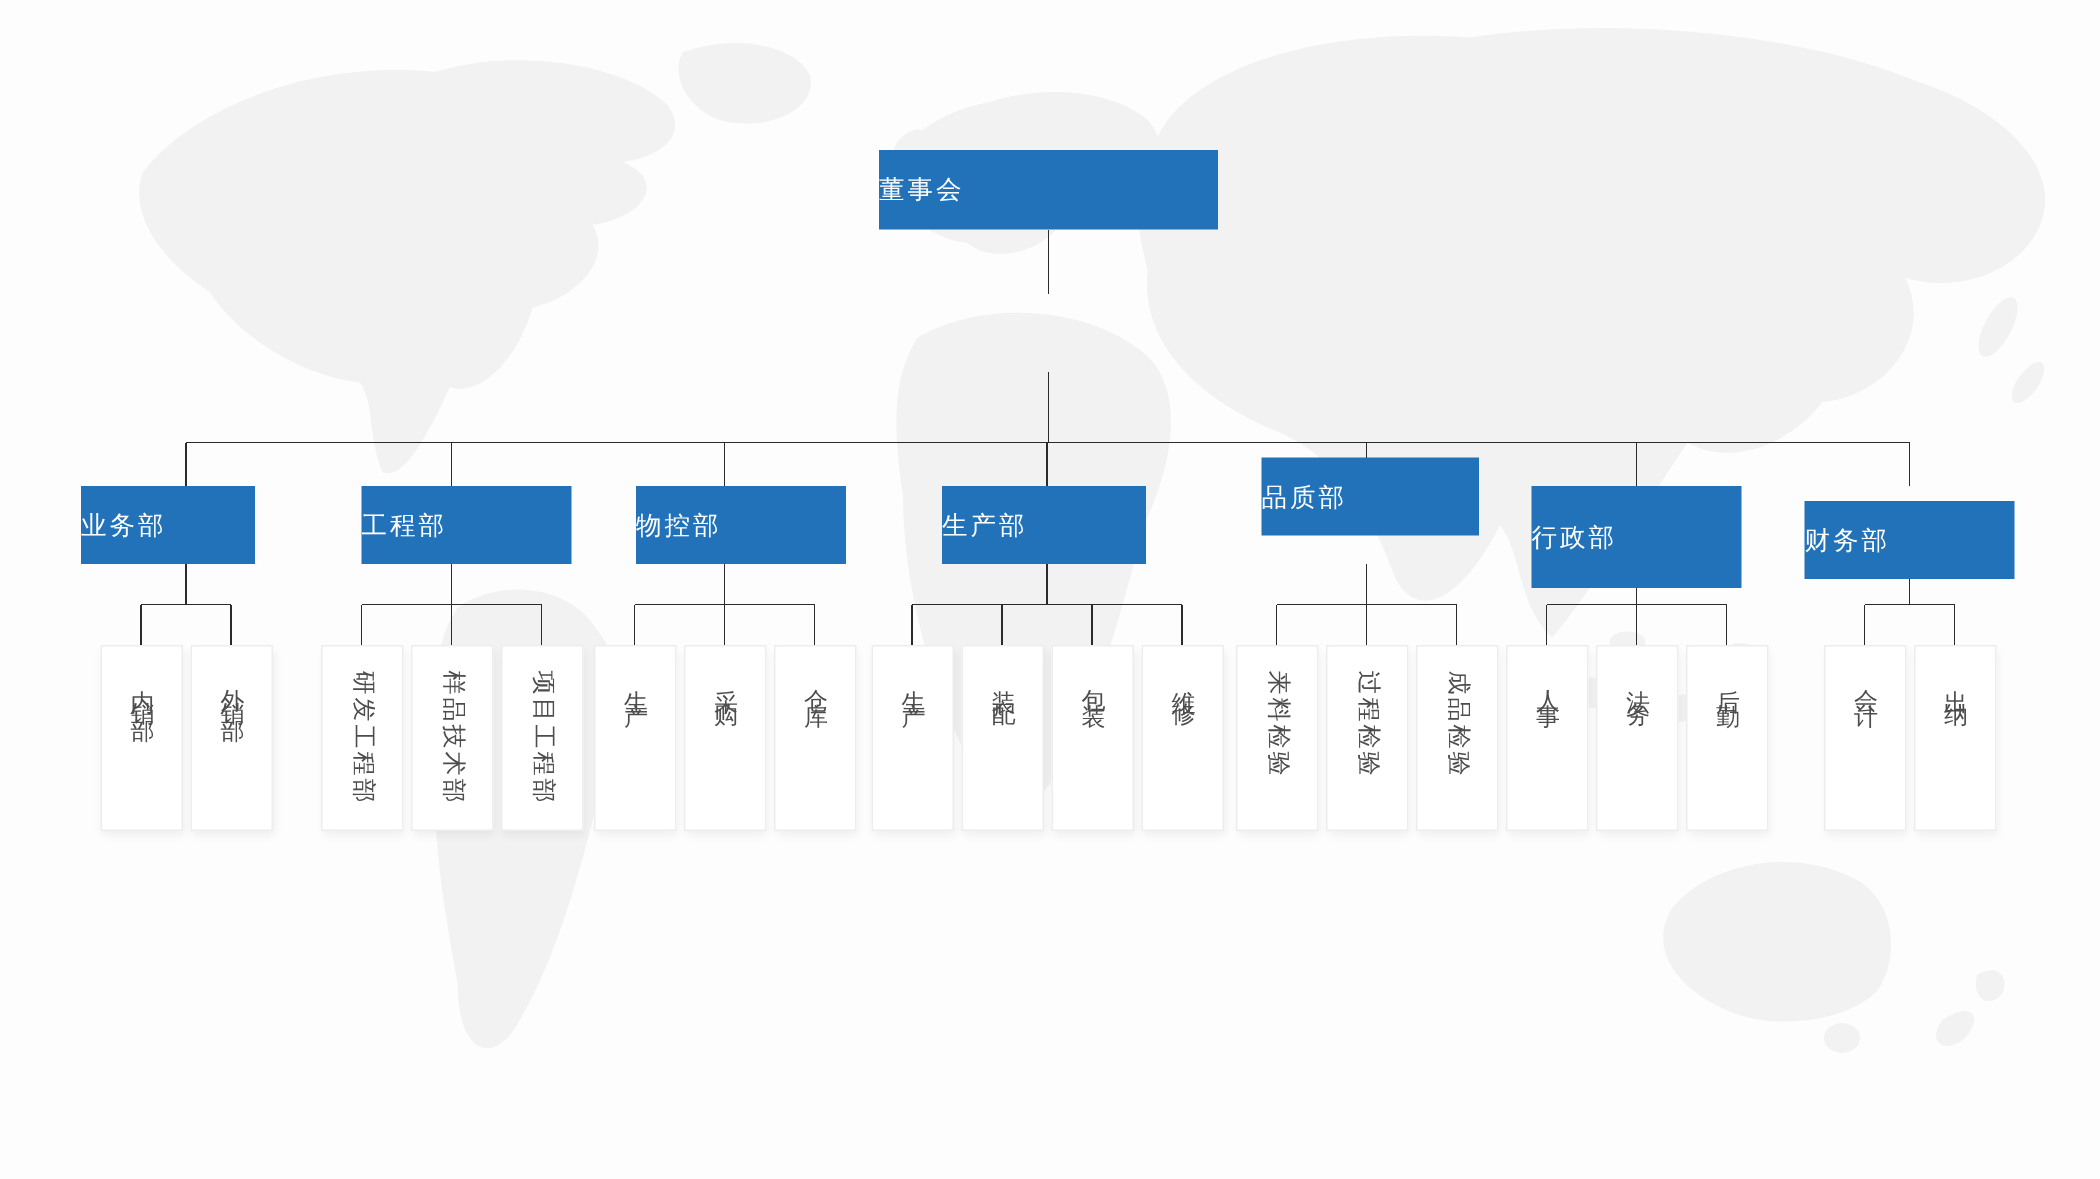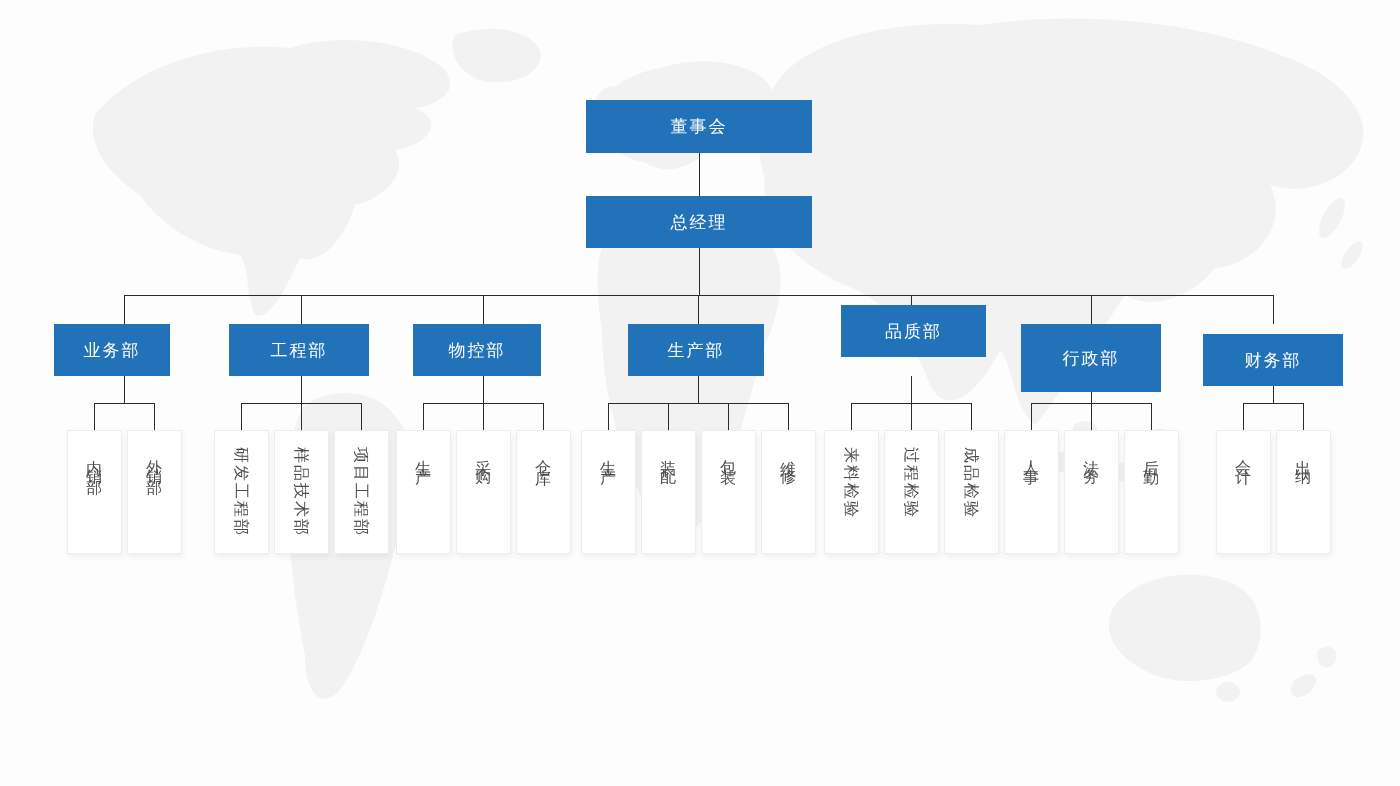--- a/index.html
+++ b/index.html
@@ -16,21 +16,21 @@
   .stage{
     position:relative;width:1400px;height:786px;overflow:hidden;
     background:var(--page-bg);
   }
   .map-svg{position:absolute;left:0;top:0;width:1400px;height:786px;}
   .map-svg .land{fill:var(--map);}
   .lines-svg{position:absolute;left:0;top:0;width:1400px;height:786px;pointer-events:none;}
   .lines-svg line{stroke:var(--line);stroke-width:1;shape-rendering:crispEdges;}
   .node{
     position:absolute;box-sizing:border-box;
-    display:flex;align-items:center;justify-content:center;
+    display:flex;align-items:center;justify-content:flex-start;
   }
   .node.blue{
     background:var(--blue);color:var(--box-text);
     font-size:17px;letter-spacing:2px;
   }
   .node.leaf{
     background:var(--leaf-bg);
     border:1px solid #ededed;
     box-shadow:1px 3px 6px rgba(0,0,0,0.06);
     align-items:flex-start;justify-content:center;
@@ -140,47 +140,44 @@
       <line x1="1273" y1="376" x2="1273" y2="403"></line>
       <line x1="1243" y1="403" x2="1303" y2="403"></line>
       <line x1="1243" y1="403" x2="1243" y2="430"></line>
       <line x1="1303" y1="403" x2="1303" y2="430"></line>
     </svg>
 
   <div class="node blue" id="node-root" style="left: 586px; top: 100px; width: 226px; height: 53px;">
     <span>董事会</span>
   </div>
 
-  <div class="node blue" id="node-manager" style="left: 586px; top: 196px; width: 226px; height: 52px;">
-    <span>总经理</span>
-  </div>
 
   <div id="generated">
       <div class="node blue" style="left: 54px; top: 324px; width: 116px; height: 52px;">
         <span>业务部</span>
       </div>
       <div class="node leaf" style="left: 66.5px; top: 430px; width: 55px; height: 124px;">
         <span class="vtext upright">内销部</span>
       </div>
       <div class="node leaf" style="left: 126.5px; top: 430px; width: 55px; height: 124px;">
         <span class="vtext upright">外销部</span>
       </div>
-      <div class="node blue" style="left: 229px; top: 324px; width: 140px; height: 52px;">
+      <div class="node blue" style="left: 241px; top: 324px; width: 140px; height: 52px;">
         <span>工程部</span>
       </div>
       <div class="node leaf" style="left: 213.5px; top: 430px; width: 55px; height: 124px;">
         <span class="vtext sideways">研发工程部</span>
       </div>
       <div class="node leaf" style="left: 273.5px; top: 430px; width: 55px; height: 124px;">
         <span class="vtext sideways">样品技术部</span>
       </div>
       <div class="node leaf" style="left: 333.5px; top: 430px; width: 55px; height: 124px;">
         <span class="vtext sideways">项目工程部</span>
       </div>
-      <div class="node blue" style="left: 413px; top: 324px; width: 128px; height: 52px;">
+      <div class="node blue" style="left: 424px; top: 324px; width: 140px; height: 52px;">
         <span>物控部</span>
       </div>
       <div class="node leaf" style="left: 395.5px; top: 430px; width: 55px; height: 124px;">
         <span class="vtext upright">生产</span>
       </div>
       <div class="node leaf" style="left: 455.5px; top: 430px; width: 55px; height: 124px;">
         <span class="vtext upright">采购</span>
       </div>
       <div class="node leaf" style="left: 515.5px; top: 430px; width: 55px; height: 124px;">
         <span class="vtext upright">仓库</span>

